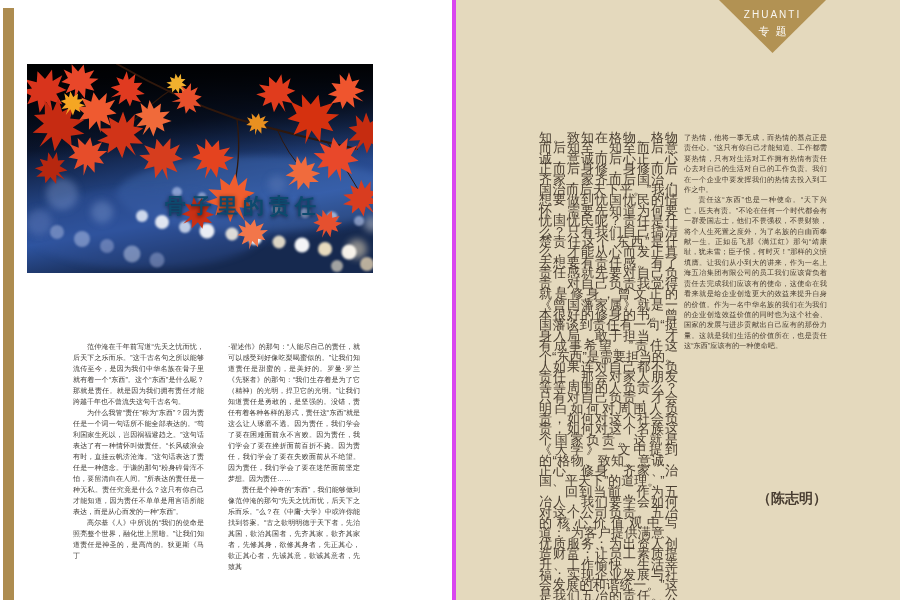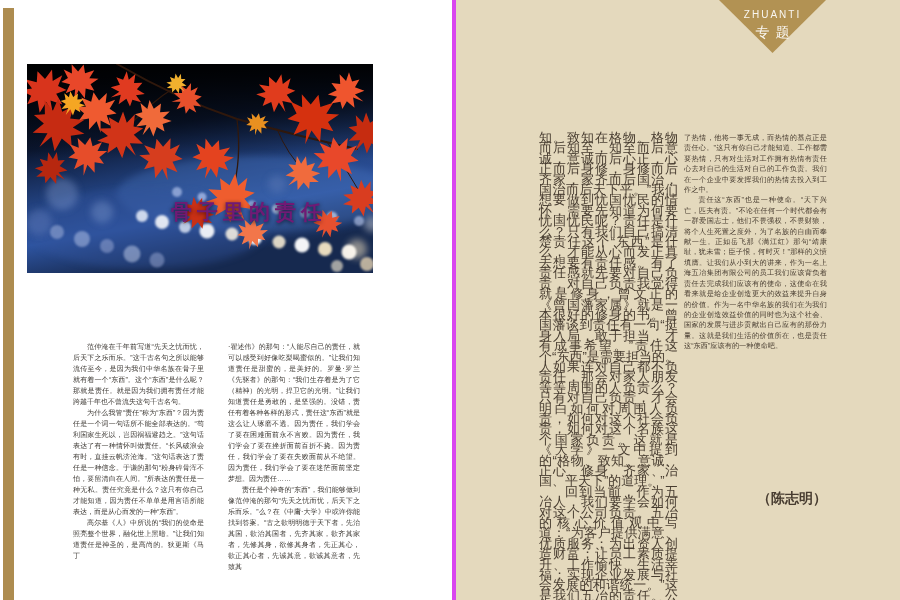--- a/index.html
+++ b/index.html
@@ -3,21 +3,21 @@
 <meta charset="utf-8">
 <style>
   html,body{margin:0;padding:0;background:#777;}
   .canvas{position:relative;width:900px;height:600px;background:#ffffff;overflow:hidden;
           font-family:"Liberation Sans",sans-serif;}
   
   .gold-strip{position:absolute;left:3px;top:8px;width:11px;height:592px;background:#ad8c50;}
   
   .photo{position:absolute;left:27px;top:64px;width:346px;height:209px;margin:0;overflow:hidden;}
   .photo svg{display:block;width:100%;height:100%;}
-  .photo-title{position:absolute;left:132px;top:122px;margin:12px;color:#701a75;font-size:21px;
+  .photo-title{position:absolute;left:132px;top:122px;margin:6px;color:#0c4a6e;font-size:21px;
                font-weight:bold;letter-spacing:5px;white-space:nowrap;
                text-shadow:0 1px 4px rgba(0,0,0,.65);}
   
   .col{position:absolute;text-align:justify;color:#3e3a35;}
   .col .para{margin:0;}
   .col .para.indent{text-indent:2em;}
   .col-l1{left:73px;top:341px;width:131px;font-size:7px;line-height:11px;}
   .col-l2{left:228px;top:341px;width:132px;font-size:7px;line-height:11px;}
   
   .right-page{position:absolute;left:452px;top:0;width:448px;height:600px;background:#e4d9bd;
@@ -25,21 +25,21 @@
   .col-r1{left:83px;top:133px;width:139px;font-size:13px;line-height:10.4px;color:#473c30;}
   .col-r2{left:228px;top:133px;width:143px;font-size:7.2px;line-height:10.4px;color:#473c30;}
   .byline{position:absolute;left:228px;top:490px;width:143px;text-align:right;
           font-size:14px;color:#473c30;font-weight:bold;}
   
   .corner-tag{position:absolute;left:263px;top:0;width:107px;height:53px;}
   .corner-tag svg{position:absolute;left:0;top:0;display:block;}
   .tag-en{position:absolute;left:0;top:9px;width:107px;text-align:center;color:rgba(255,255,255,.92);
           font-size:10px;letter-spacing:2px;}
   .tag-zh{position:absolute;left:0;top:24px;width:107px;text-align:center;color:rgba(255,255,255,.92);
-          font-size:14px;letter-spacing:6px;text-indent:6px;}
+          font-size:11px;letter-spacing:6px;text-indent:6px;}
 </style>
 </head>
 <body>
 
 <div class="canvas">
 
   <div class="gold-strip"></div>
 
   <figure class="photo">
     <svg viewBox="0 0 346 209" preserveAspectRatio="none">

